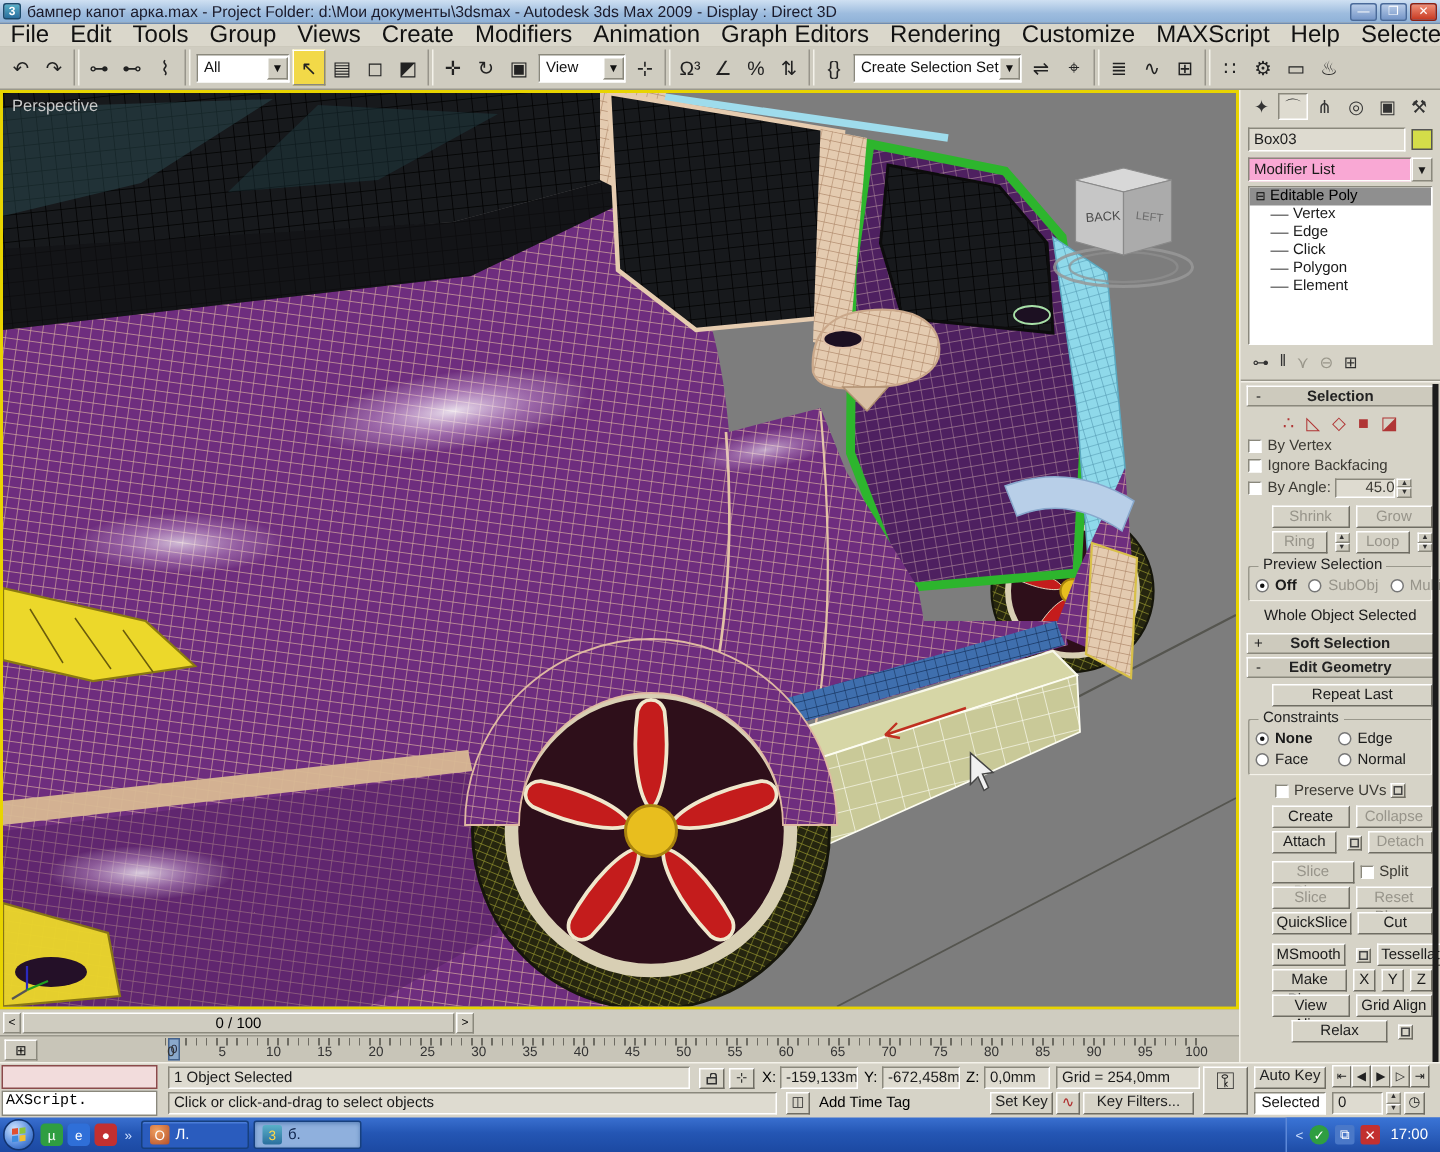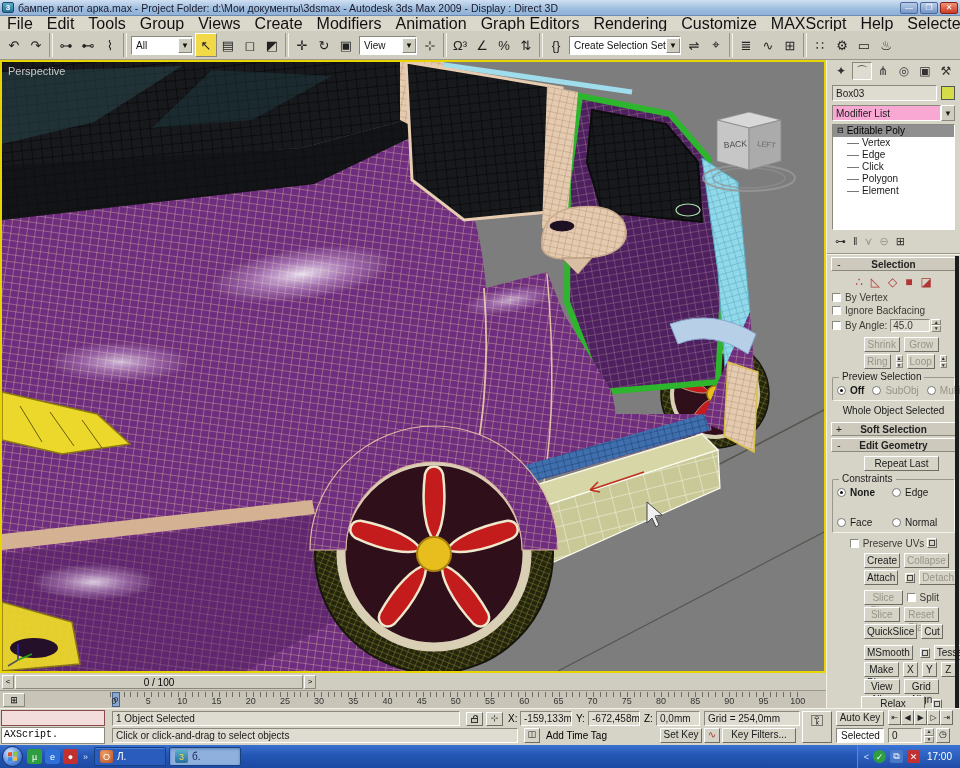--- a/index.html
+++ b/index.html
@@ -84,32 +84,32 @@
   .roll-head{height:14px;margin:2px 4px 0;background:#cdcabd;border:1px solid;border-color:#fff #8a887c #8a887c #fff;
     display:flex;align-items:center;font-size:10px;font-weight:bold;color:#222;}
   .roll-head .pm{width:14px;text-align:center;font-weight:normal;}
   .roll-head .rt{flex:1;text-align:center;}
   .roll-head .sp{width:14px;}
   .roll-body{padding:2px 5px 1px;}
   .so-icons{display:flex;justify-content:center;gap:8px;height:18px;align-items:center;color:#b03535;font-size:12px;}
   .chk-row{display:flex;align-items:center;height:13px;color:#3c3a34;}
   .chk{width:9px;height:9px;background:#fff;border:1px solid;border-color:#8a887c #fff #fff #8a887c;margin-right:4px;flex:0 0 auto;}
   .nfield{width:40px;height:13px;background:#dedbd0;border:1px solid;border-color:#8a887c #fff #fff #8a887c;
-    padding:0 2px;line-height:12px;margin-left:3px;}
+    padding:0 19px;line-height:12px;margin-left:3px;}
   .spin{display:inline-flex;flex-direction:column;width:10px;height:13px;margin-left:1px;}
   .spin i{flex:1;background:#cfccc0;border:1px solid;border-color:#fff #8a887c #8a887c #fff;font-size:5px;
     font-style:normal;line-height:4px;text-align:center;color:#333;}
   .btn{height:15px;background:#d6d3c7;border:1px solid;border-color:#fff #6f6d63 #6f6d63 #fff;
     font-size:10px;text-align:center;line-height:13px;color:#1a1a1a;padding:0 2px;}
   .btn.dis{color:#97948a;}
-  .row2{display:flex;gap:4px;margin:2px 16px;padding-left:16px;}
+  .row2{display:flex;gap:4px;margin:2px 0;padding-left:16px;}
   .row2 .btn{flex:1;}
   .grp{border:1px solid;border-color:#9a988c #f4f2ea #f4f2ea #9a988c;border-radius:2px;margin:3px 0 2px;padding:1px 4px 3px;position:relative;}
   .grp .gtitle{position:absolute;top:-7px;left:6px;background:#d6d3c7;padding:0 3px;font-size:10px;color:#222;}
-  .radio-row{display:flex;align-items:center;height:14px;margin-top:16px;}
+  .radio-row{display:flex;align-items:center;height:14px;}
   .radio{width:9px;height:9px;border-radius:50%;background:#fff;border:1px solid #777;margin-right:4px;position:relative;flex:0 0 auto;}
   .radio.on:after{content:'';position:absolute;left:2px;top:2px;width:3px;height:3px;border-radius:50%;background:#111;}
   .rlabel{margin-right:8px;color:#1a1a1a;}
   .rlabel.dim{color:#97948a;}
   .sbox{width:10px;height:10px;background:#d6d3c7;border:1px solid;border-color:#fff #6f6d63 #6f6d63 #fff;
     margin-left:3px;display:inline-flex;align-items:center;justify-content:center;flex:0 0 auto;}
   .sbox:after{content:'';width:4px;height:4px;border:1px solid #444;}
   .cstatus{text-align:center;font-size:10px;color:#1a1a1a;height:16px;line-height:16px;}
 
   

